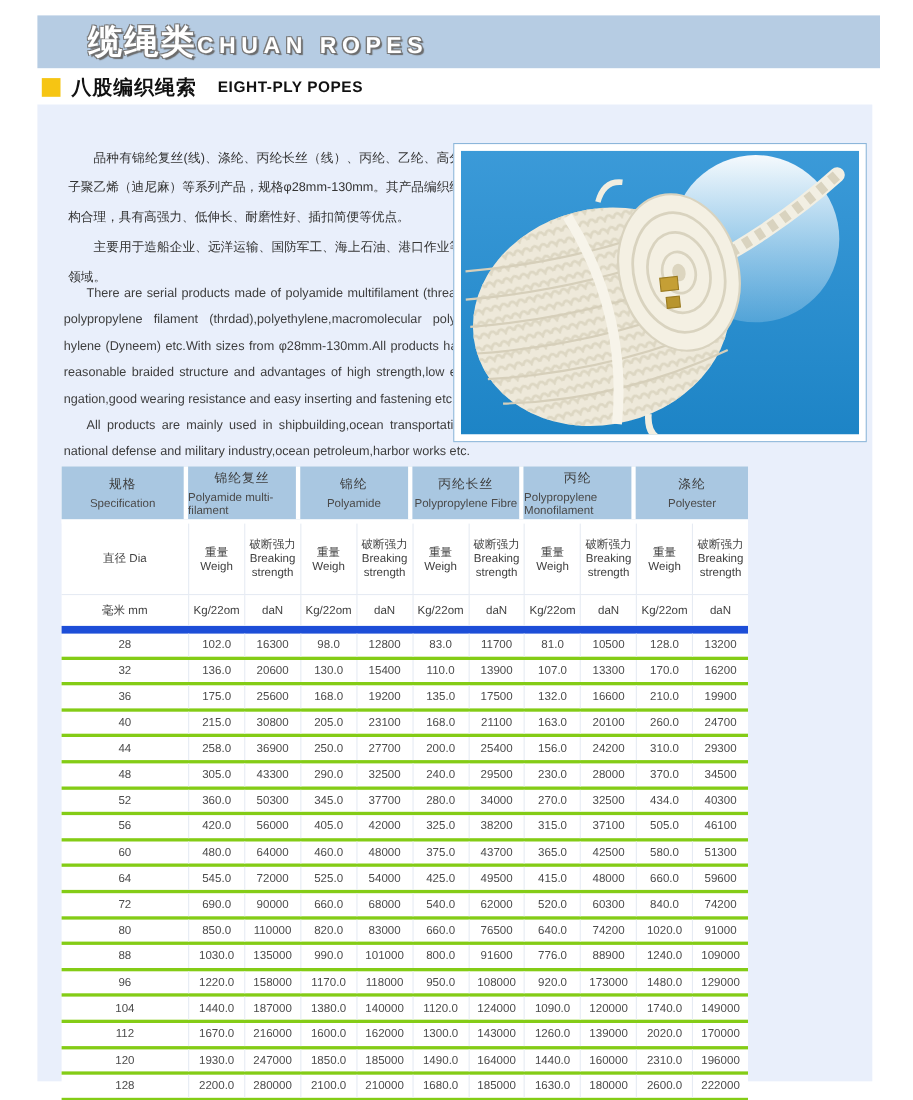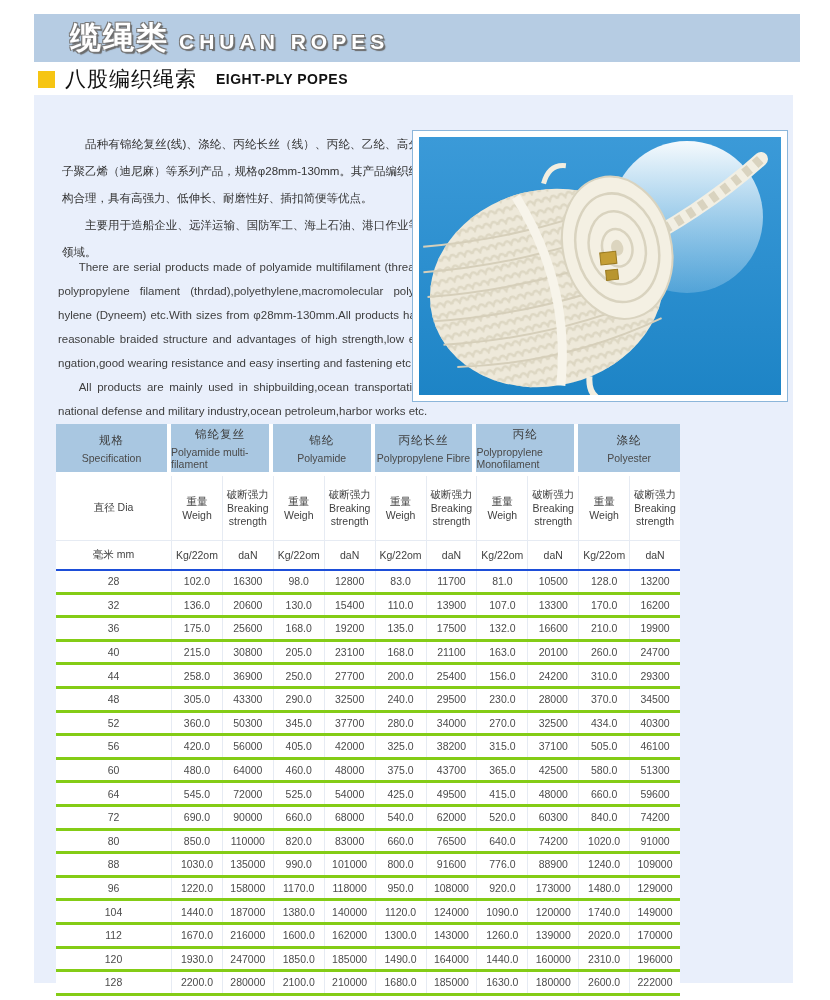--- a/index.html
+++ b/index.html
@@ -1,28 +1,28 @@
 <!DOCTYPE html>
 <html><head>
 <meta charset="utf-8">
 <style>
   html,body{margin:0;padding:0;background:#fff;}
   body{width:830px;height:1000px;position:relative;font-family:"Liberation Sans","DejaVu Sans",sans-serif;overflow:hidden;}
 
   
-  .banner{position:absolute;left:34px;top:14px;width:766px;height:48px;background:#b6cce3;display:flex;align-items:center;padding-left:36px;box-sizing:border-box;}
+  .banner{position:absolute;left:34px;top:14px;width:766px;height:48px;background:#b6cce3;display:flex;align-items:center;padding-left:46px;box-sizing:border-box;}
   .banner .zh{font-size:31px;font-weight:bold;color:#fff;letter-spacing:2px;
     text-shadow:-1px -1px 0 #7a7a7a,1px -1px 0 #7a7a7a,-1px 1px 0 #7a7a7a,2px 2px 1px #6a6a6a;}
-  .banner .en{font-size:21px;font-weight:bold;color:#fff;letter-spacing:5px;margin-left:10px;margin-top:8px;
+  .banner .en{font-size:21px;font-weight:bold;color:#fff;letter-spacing:5px;margin-top:8px;
     text-shadow:-1px -1px 0 #7a7a7a,1px -1px 0 #7a7a7a,-1px 1px 0 #7a7a7a,2px 2px 1px #6a6a6a;text-align:center;}
 
   
   .section-title{position:absolute;left:38px;top:67px;height:24px;display:flex;align-items:center;}
   .yellow-sq{width:17px;height:17px;background:#f6c513;margin-right:10px;}
-  .section-title .zh{font-size:21px;font-weight:normal;color:#111;letter-spacing:1px;}
+  .section-title .zh{font-size:18px;font-weight:bold;color:#111;letter-spacing:1px;}
   .section-title .en{font-size:14px;font-weight:bold;color:#111;margin-left:7px;letter-spacing:.5px;padding-left:12px;}
 
   
   .content{position:absolute;left:34px;top:95px;width:759px;height:888px;background:#e9effb;}
 
   .intro-zh{position:absolute;left:28px;top:36px;width:358px;font-size:11.5px;line-height:27px;color:#333;text-align:justify;}
   .intro-zh p{margin:0;text-indent:2em;}
   .intro-en{position:absolute;left:24px;top:160px;width:370px;font-size:11.5px;line-height:24px;color:#3d3d3d;text-align:justify;}
   .intro-en p{margin:0;text-indent:1.8em;}
 
@@ -36,21 +36,21 @@
   .group-cell{background:#a9c7e1;display:flex;flex-direction:column;align-items:center;justify-content:center;border-right:4px solid #fff;}
   .group-cell:last-child{border-right:none;}
   .group-cell .gzh{font-size:11.5px;color:#3c3c3c;letter-spacing:1px;}
   .group-cell .gen{font-size:10.5px;color:#4a4a4a;margin-top:4px;}
   .cols{display:grid;grid-template-columns:115px repeat(10,1fr);}
   .cols>div{display:flex;flex-direction:column;align-items:center;justify-content:center;border-left:1px solid #e6ebf3;text-align:center;}
   .cols>div:first-child{border-left:none;}
   .subheader-row{height:64px;border-top:4px solid #fff;border-bottom:1px solid #e6ebf3;}
   .subheader-row .szh{font-size:10.5px;color:#3f3f3f;}
   .subheader-row .sen{font-size:10.5px;color:#3f3f3f;line-height:13px;max-width:56px;}
-  .unit-row{height:28px;border-bottom:2px solid #1d4ed8;}
+  .unit-row{height:28px;border-bottom:7px solid #1d4ed8;}
   .unit-row>div{font-size:10.5px;color:#3f3f3f;}
   .data-row{height:20.6px;border-bottom:3px solid #84cc16;}
   .data-row>div{font-size:10.5px;color:#4b4b4b;justify-content:center;}
 </style>
 </head>
 <body>
 
 <div class="banner">
   <span class="zh">缆绳类</span>
   <span class="en">CHUAN ROPES</span>

